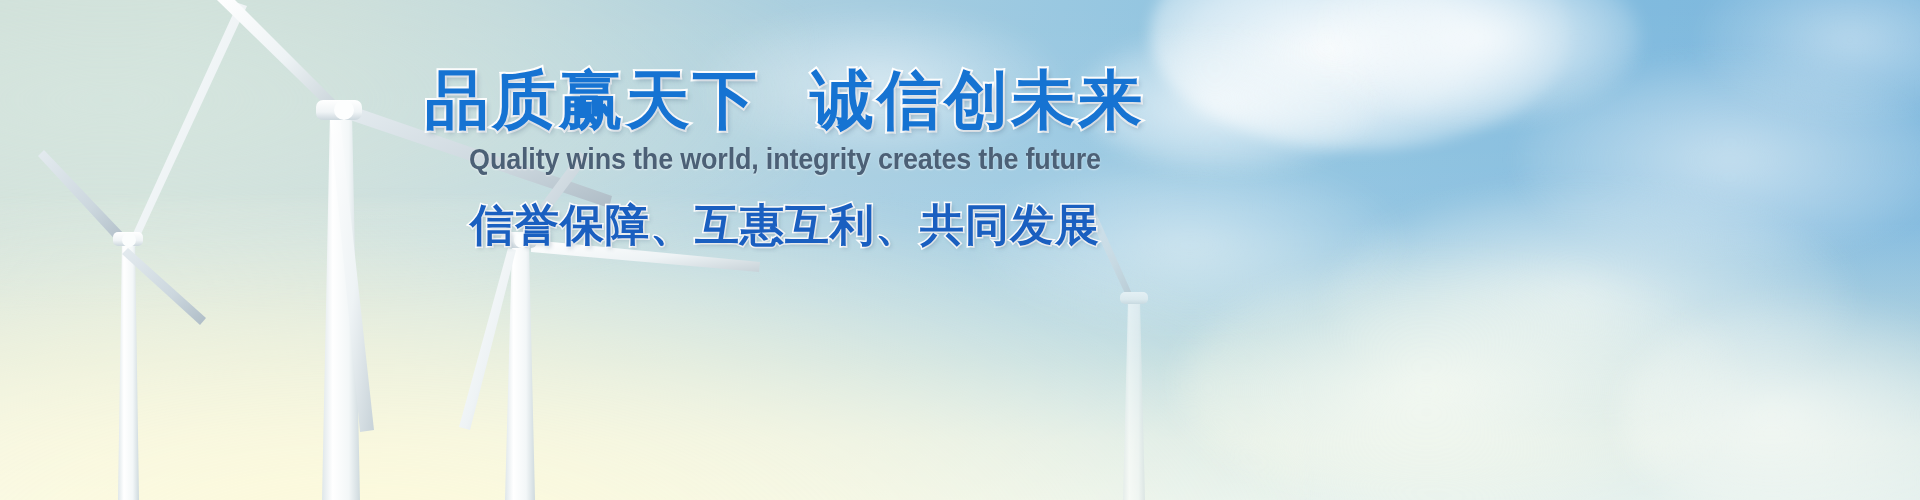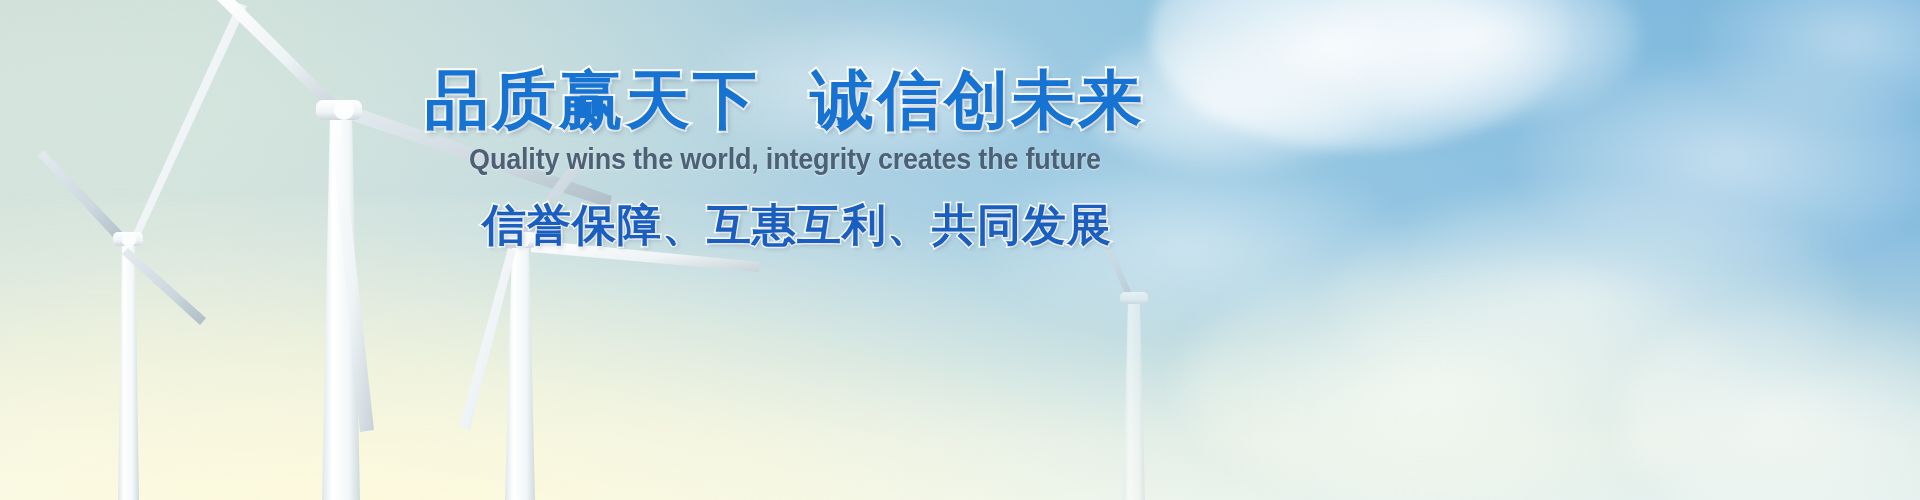--- a/index.html
+++ b/index.html
@@ -158,21 +158,20 @@
     font-weight: bold;
     font-size: 44px;
     line-height: 58px;
     letter-spacing: 1px;
     color: #1a5fc0;
     -webkit-text-stroke: 3px #ffffff;
     paint-order: stroke fill;
     text-shadow:
       0 0 2px rgba(255,255,255,0.9),
       2px 2px 4px rgba(40,70,100,0.25);
-    padding-left: 12px;
   }
 </style>
 </head>
 <body>
 
 <div id="banner">
 
   <div class="sky-base"></div>
   <div class="haze-left-top"></div>
   <div class="haze-bl"></div>

